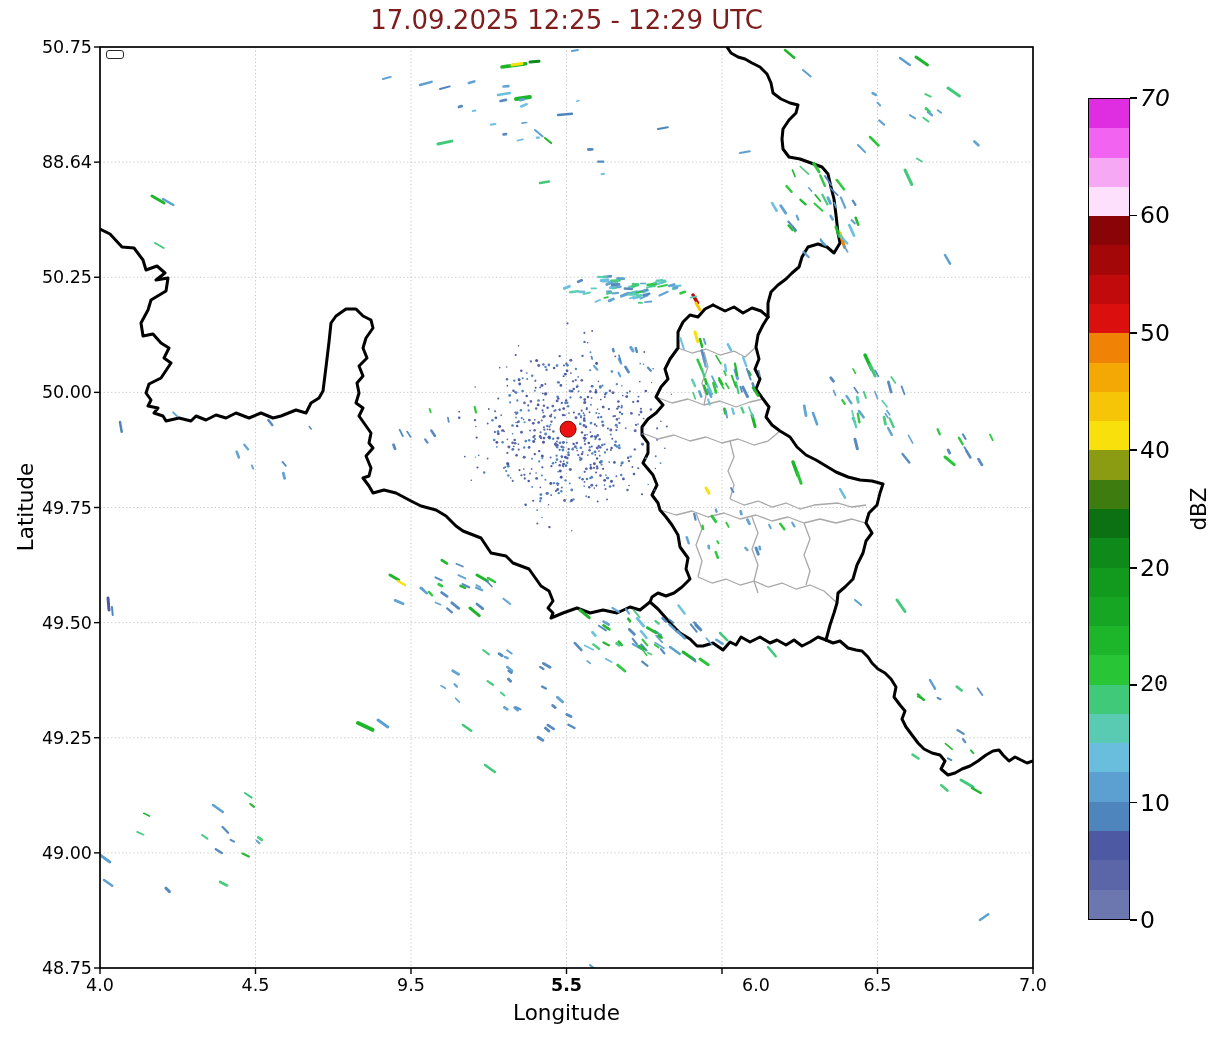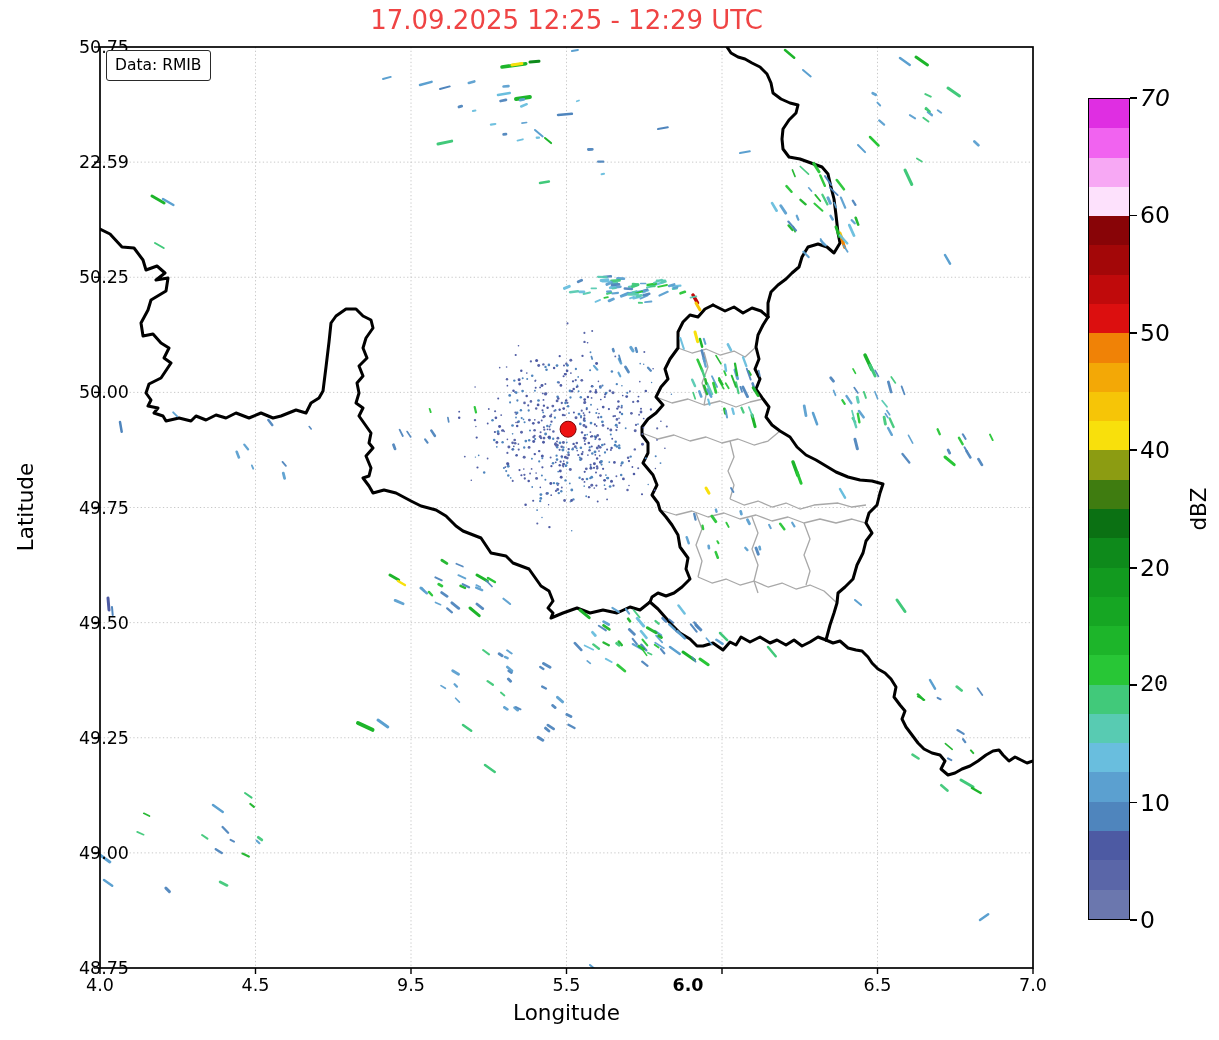--- a/index.html
+++ b/index.html
@@ -1,27 +1,27 @@
 <!DOCTYPE html>
 <html><head>
 <meta charset="utf-8">
 <style>
   html,body{margin:0;padding:0;background:#fff;}
   #fig{position:relative;width:1219px;height:1040px;background:#ffffff;
        font-family:"DejaVu Sans","Liberation Sans",sans-serif;color:#000;overflow:hidden;}
   #fig *{box-sizing:border-box;}
   .abs{position:absolute;}
-  #title{left:100px;top:5px;width:933px;text-align:center;font-size:26px;color:#ef4444;white-space:nowrap;}
+  #title{left:100px;top:5px;width:933px;text-align:center;font-size:26px;color:#7f1d1d;white-space:nowrap;}
   #annot{left:106px;top:50px;background:#fff;border:1.4px solid #2a2a2a;border-radius:3px;
          padding:3px 8px 4px 8px;font-size:15.5px;line-height:1.42;z-index:5;}
   #xlabel{left:100px;top:1000px;width:933px;text-align:center;font-size:21.5px;}
   #ylabel{left:-27px;top:495px;width:104px;height:24px;text-align:center;font-size:21.5px;
           transform:rotate(-90deg);transform-origin:center;}
   .xtick{position:absolute;top:975px;width:70px;margin-left:-35px;text-align:center;font-size:17.5px;}
-  .ytick{position:absolute;left:0px;width:92px;text-align:right;font-size:17.5px;height:20px;line-height:20px;margin-left:37px;}
+  .ytick{position:absolute;left:0px;width:92px;text-align:right;font-size:17.5px;height:20px;line-height:20px;}
   #cbar{left:1088px;top:98px;width:42px;height:822px;border:1.6px solid #000;display:flex;flex-direction:column;z-index:4;}
   #cbar div{flex:1 1 auto;}
   .cbtickmark{position:absolute;left:1130px;width:7px;height:1.6px;background:#000;}
   .cbticklabel{position:absolute;left:1140px;width:56px;height:28px;line-height:28px;font-size:23.5px;}
   #dbz{left:1158px;top:497px;width:80px;height:24px;text-align:center;font-size:21.5px;
        transform:rotate(-90deg);transform-origin:center;}
   svg{position:absolute;left:0;top:0;}
 </style>
 </head>
 <body>
@@ -1048,44 +1048,43 @@
         <line x1="-6" y1="345.375" x2="0" y2="345.375" stroke="#000" stroke-width="1.4"></line>
         <line x1="-6" y1="230.25" x2="0" y2="230.25" stroke="#000" stroke-width="1.4"></line>
         <line x1="-6" y1="115.125" x2="0" y2="115.125" stroke="#000" stroke-width="1.4"></line>
         <line x1="-6" y1="0" x2="0" y2="0" stroke="#000" stroke-width="1.4"></line>
       </g>
     </svg>
 
   <div id="title" class="abs">17.09.2025 12:25 - 12:29 UTC</div>
 
   <div id="annot" class="abs">
-    <div>Data: RMIB</div>
   </div>
 
   <div id="xlabel" class="abs">Longitude</div>
   <div id="ylabel" class="abs">Latitude</div>
 
   <div id="xticks">
       <div class="xtick" style="left: 100px;">4.0</div>
       <div class="xtick" style="left: 255.5px;">4.5</div>
       <div class="xtick" style="left: 411px;">9.5</div>
-      <div class="xtick" style="left: 566.5px;">5.5</div>
-      <div class="xtick" style="left: 688px; font-weight: bold;">6.0</div>
+      <div class="xtick" style="left: 566.5px; font-weight: bold;">5.5</div>
+      <div class="xtick" style="left: 756px;">6.0</div>
       <div class="xtick" style="left: 877.5px;">6.5</div>
       <div class="xtick" style="left: 1033px;">7.0</div>
     </div>
   <div id="yticks">
       <div class="ytick" style="top: 958px;">48.75</div>
       <div class="ytick" style="top: 842.875px;">49.00</div>
       <div class="ytick" style="top: 727.75px;">49.25</div>
       <div class="ytick" style="top: 612.625px;">49.50</div>
       <div class="ytick" style="top: 497.5px;">49.75</div>
       <div class="ytick" style="top: 382.375px;">50.00</div>
       <div class="ytick" style="top: 267.25px;">50.25</div>
-      <div class="ytick" style="top: 152.125px;">22.59</div>
+      <div class="ytick" style="top: 152.125px;">88.64</div>
       <div class="ytick" style="top: 37px;">50.75</div>
     </div>
 
   <div id="cbar" class="abs">
       <div style="background: rgb(223, 46, 226);"></div>
       <div style="background: rgb(241, 99, 240);"></div>
       <div style="background: rgb(247, 168, 244);"></div>
       <div style="background: rgb(253, 225, 252);"></div>
       <div style="background: rgb(136, 4, 7);"></div>
       <div style="background: rgb(163, 7, 8);"></div>

